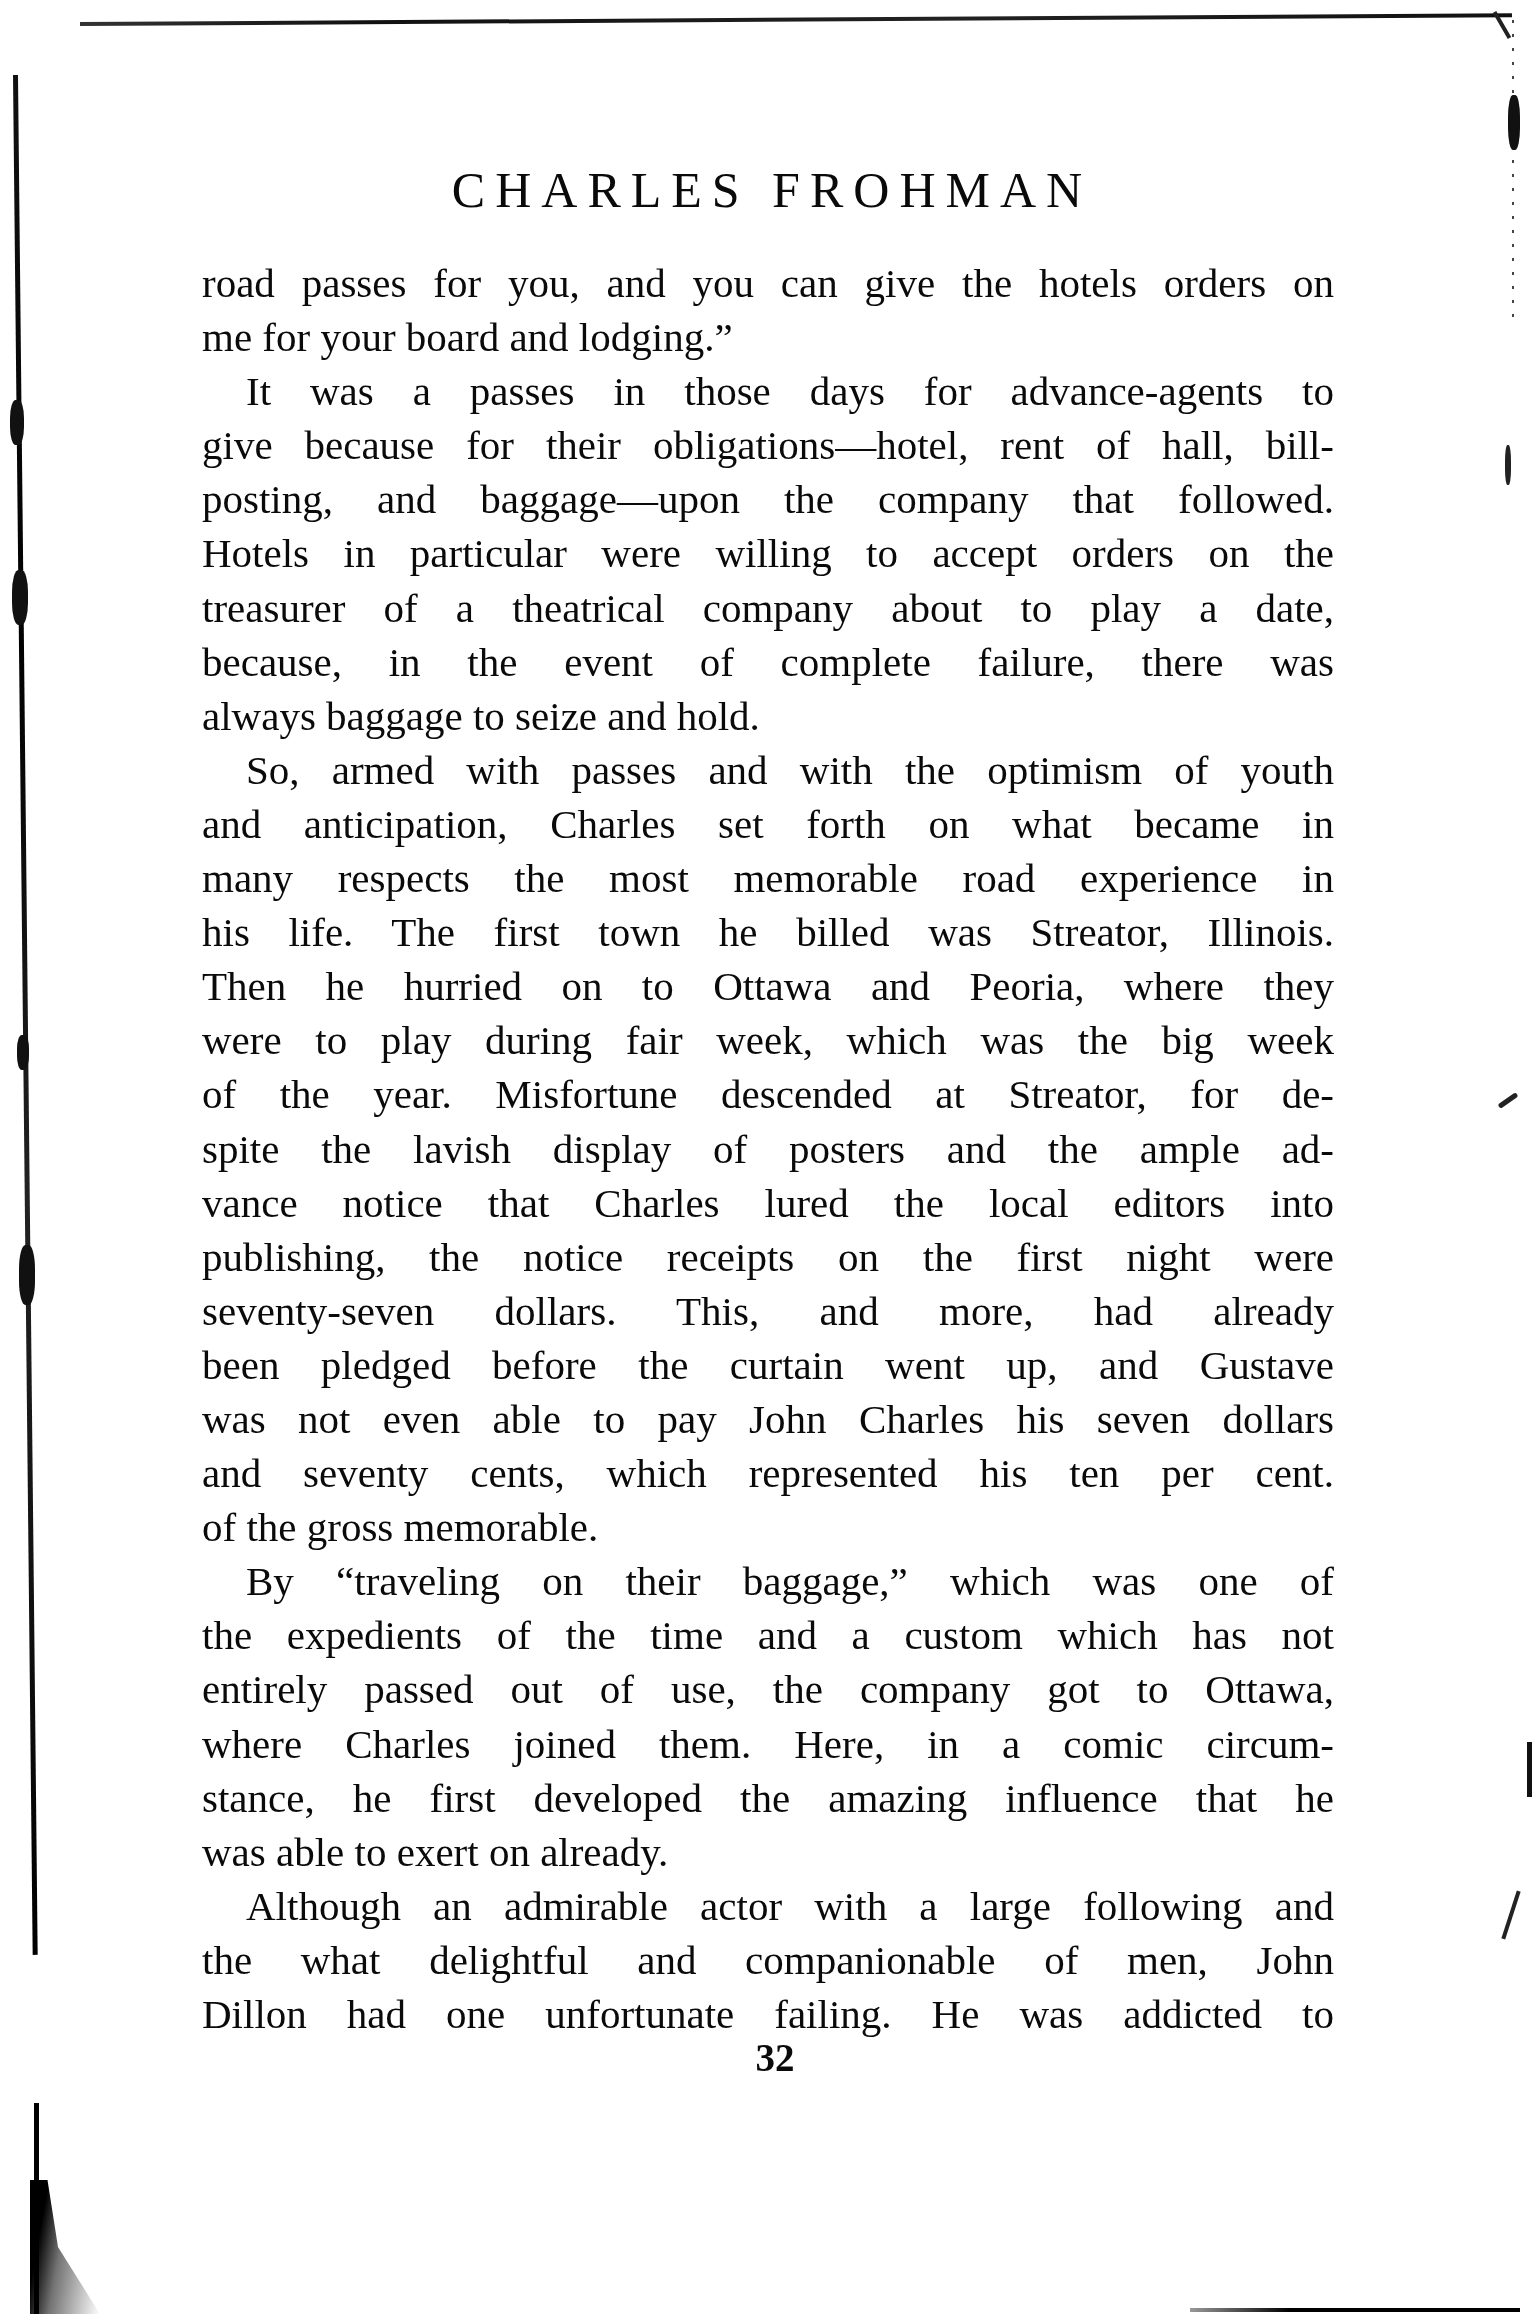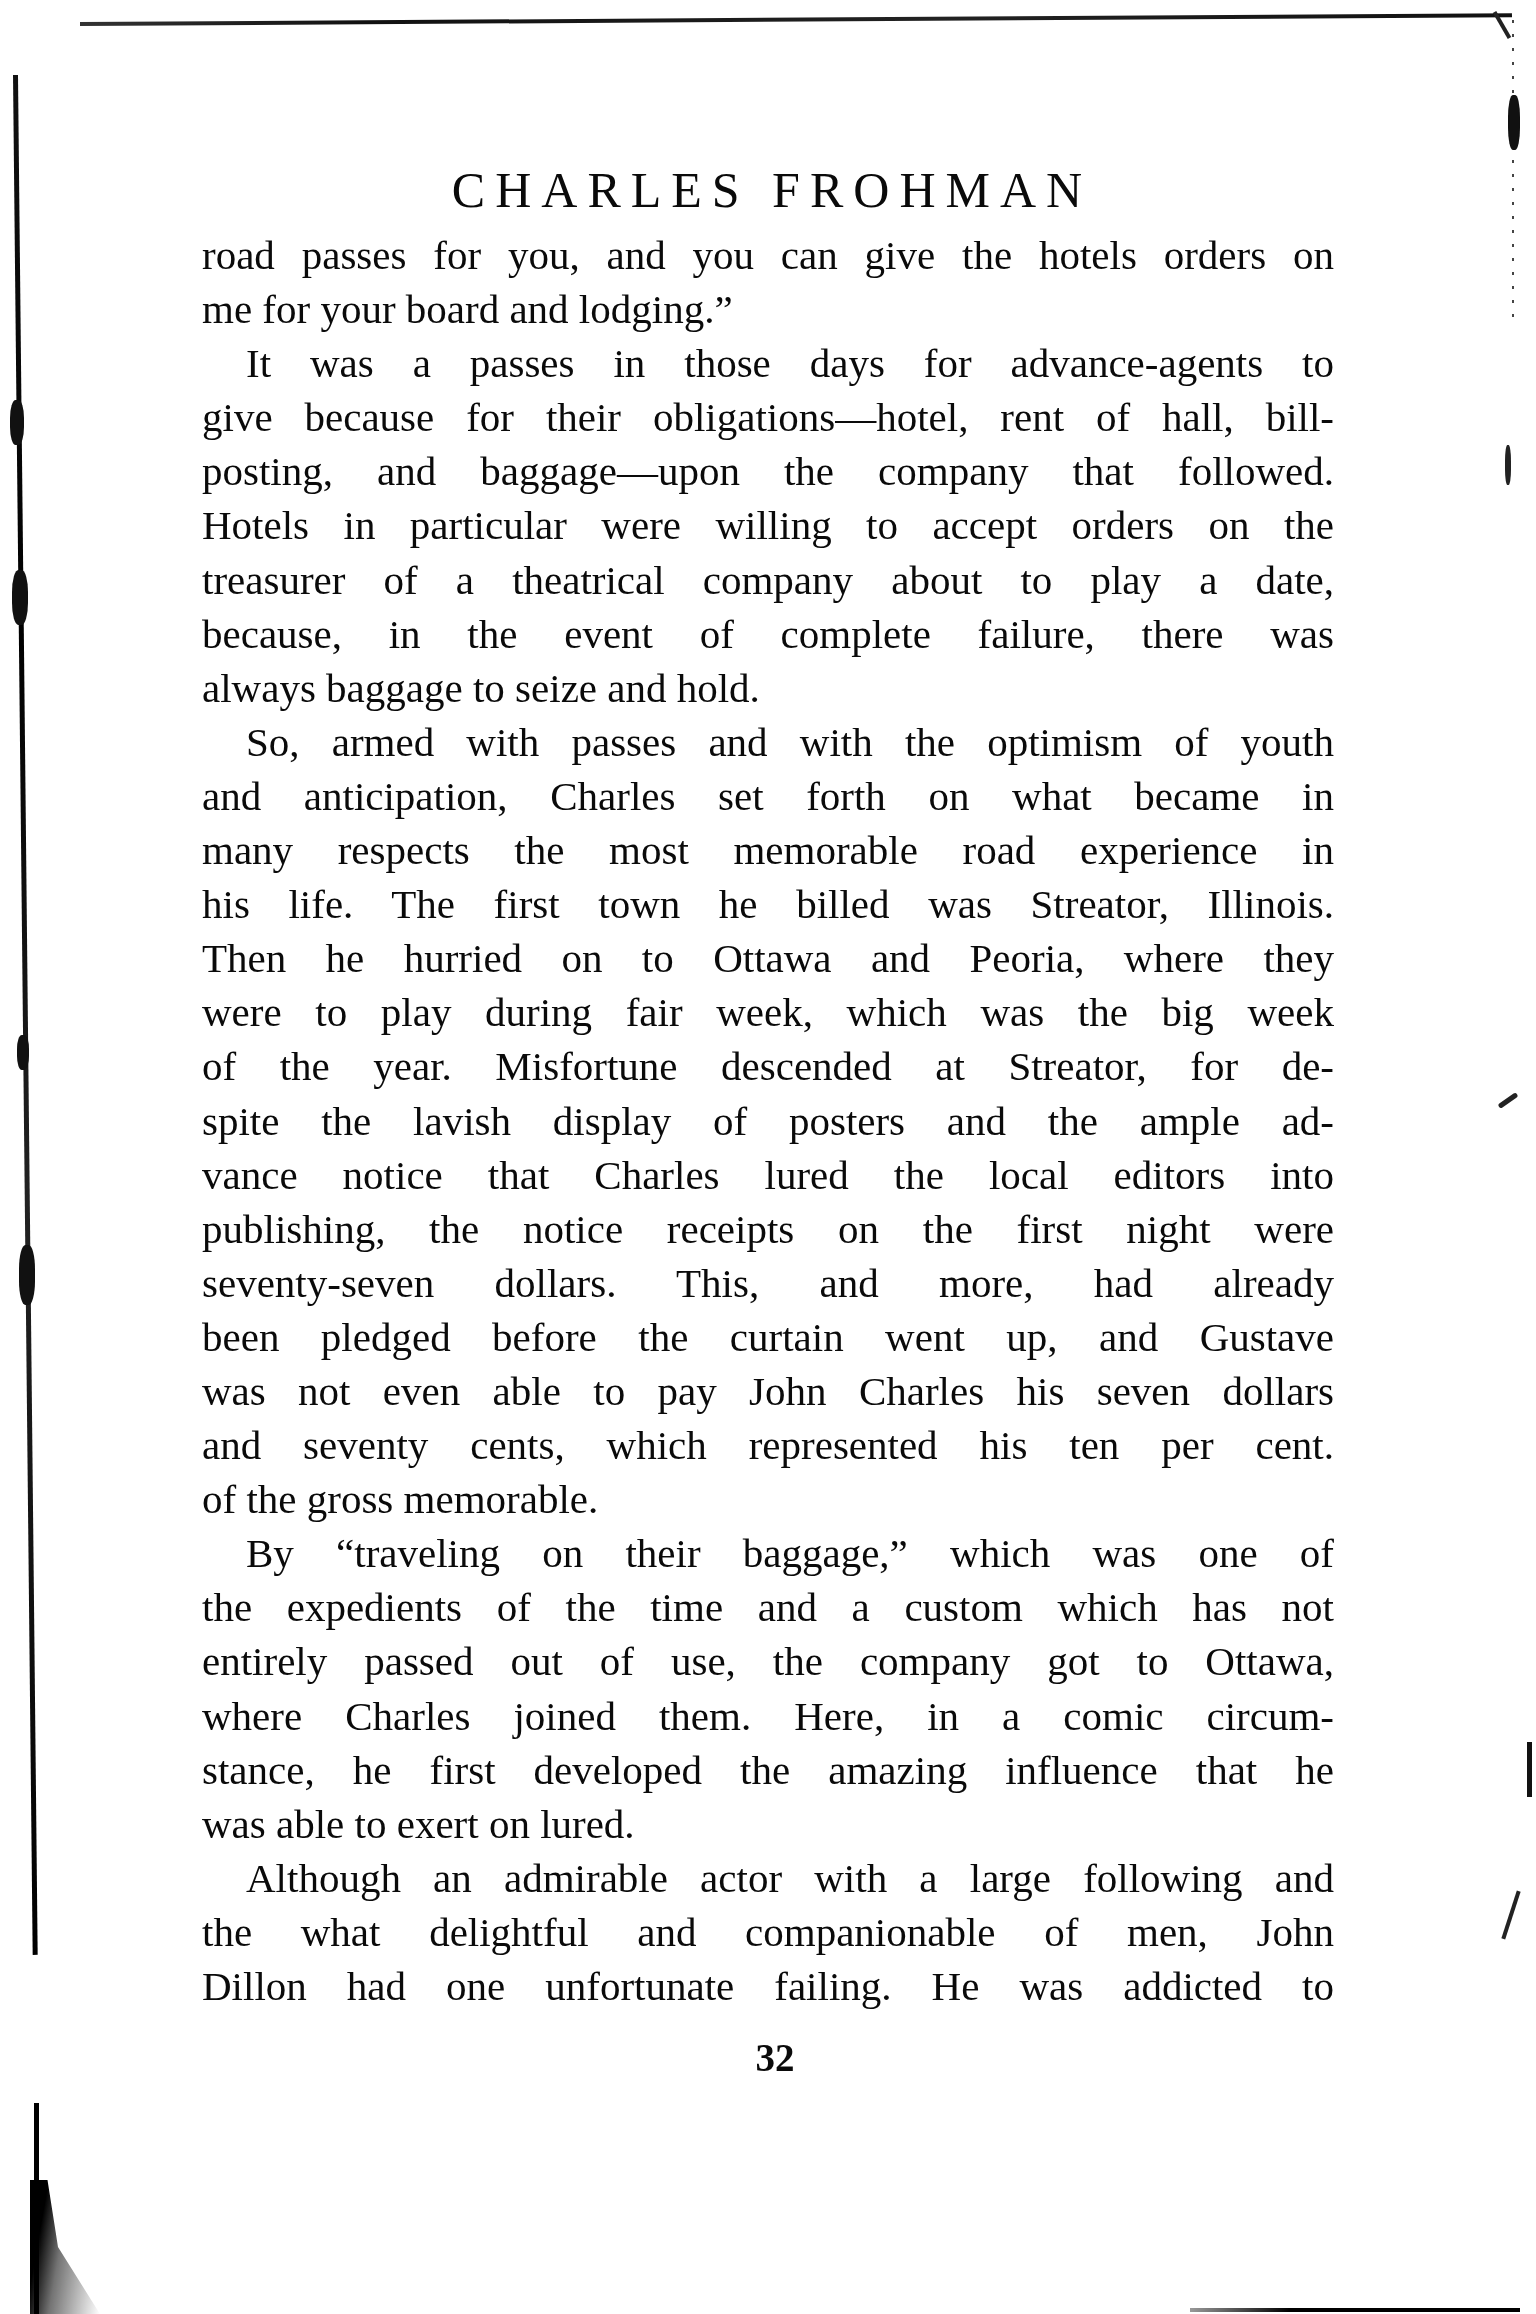--- a/index.html
+++ b/index.html
@@ -94,21 +94,21 @@
     letter-spacing: 10px;
     line-height: 60px;
     font-weight: normal;
     padding-left: 4px;
   }
 
   
   .text-block {
     position: absolute;
     left: 202px;
-    top: 228px;
+    top: 256px;
     width: 1132px;
   }
   .line {
     display: block;
     height: 54.1px;
     line-height: 54.1px;
     font-size: 41px;
     text-align: justify;
     text-align-last: justify;
     white-space: nowrap;
@@ -178,20 +178,20 @@
       <span class="line">seventy-seven dollars.  This, and more, had already</span>
       <span class="line">been pledged before the curtain went up, and Gustave</span>
       <span class="line">was not even able to pay John Charles his seven dollars</span>
       <span class="line">and seventy cents, which represented his ten per cent.</span>
       <span class="line last">of the gross memorable.</span>
       <span class="line indent">By “traveling on their baggage,” which was one of</span>
       <span class="line">the expedients of the time and a custom which has not</span>
       <span class="line">entirely passed out of use, the company got to Ottawa,</span>
       <span class="line">where Charles joined them.  Here, in a comic circum-</span>
       <span class="line">stance, he first developed the amazing influence that he</span>
-      <span class="line last">was able to exert on lured.</span>
+      <span class="line last">was able to exert on already.</span>
       <span class="line indent">Although an admirable actor with a large following and</span>
       <span class="line">the what delightful and companionable of men, John</span>
       <span class="line">Dillon had one unfortunate failing.  He was addicted to</span>
     </div>
 
   <div class="folio">32</div>
 </div>
 
 </body></html>

